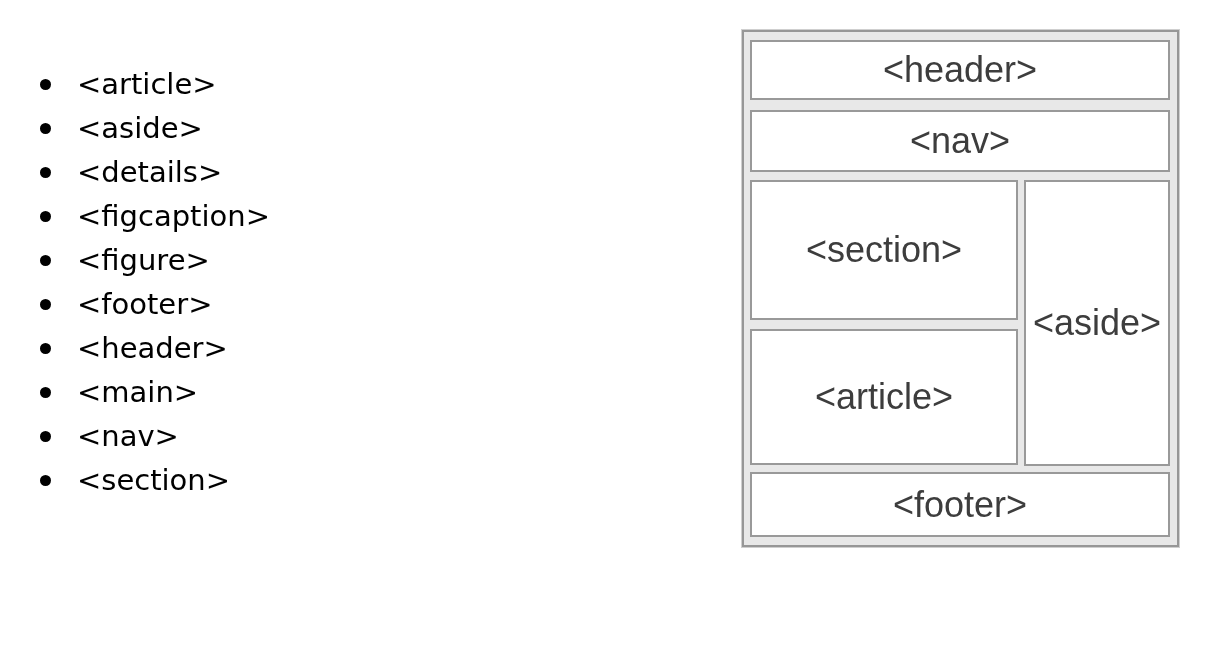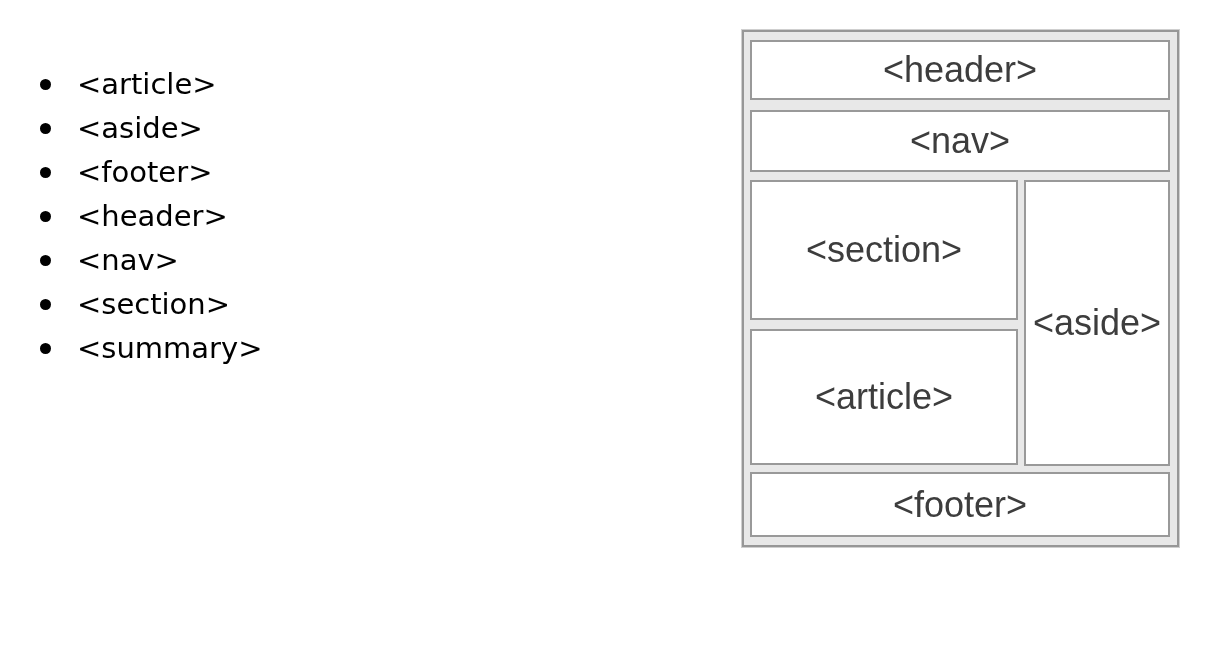--- a/index.html
+++ b/index.html
@@ -72,25 +72,28 @@
   .dbox-article { left: 6px;   top: 297px; width: 268px; height: 136px; }
   .dbox-aside   { left: 280px; top: 148px; width: 146px; height: 286px; }
   .dbox-footer  { left: 6px;   top: 440px; width: 420px; height: 65px; }
 </style>
 </head>
 <body>
 
 <ul class="tag-list">
   <li>&lt;article&gt;</li>
   <li>&lt;aside&gt;</li>
+  <li>&lt;details&gt;</li>
+  <li>&lt;figcaption&gt;</li>
+  <li>&lt;figure&gt;</li>
   <li>&lt;footer&gt;</li>
   <li>&lt;header&gt;</li>
+  <li>&lt;main&gt;</li>
   <li>&lt;nav&gt;</li>
   <li>&lt;section&gt;</li>
-  <li>&lt;summary&gt;</li>
 </ul>
 
 <div class="diagram">
   <div class="dbox dbox-header">&lt;header&gt;</div>
   <div class="dbox dbox-nav">&lt;nav&gt;</div>
   <div class="dbox dbox-section">&lt;section&gt;</div>
   <div class="dbox dbox-article">&lt;article&gt;</div>
   <div class="dbox dbox-aside">&lt;aside&gt;</div>
   <div class="dbox dbox-footer">&lt;footer&gt;</div>
 </div>

